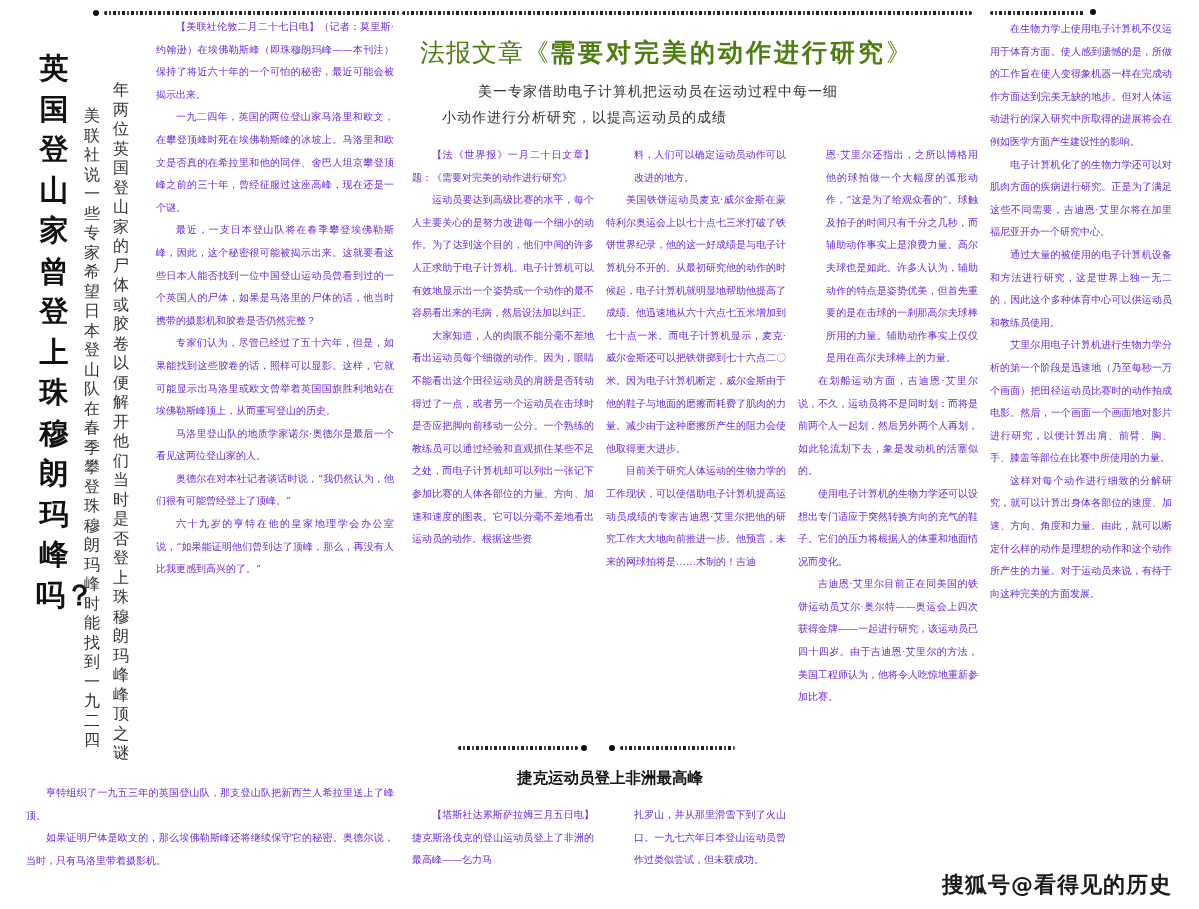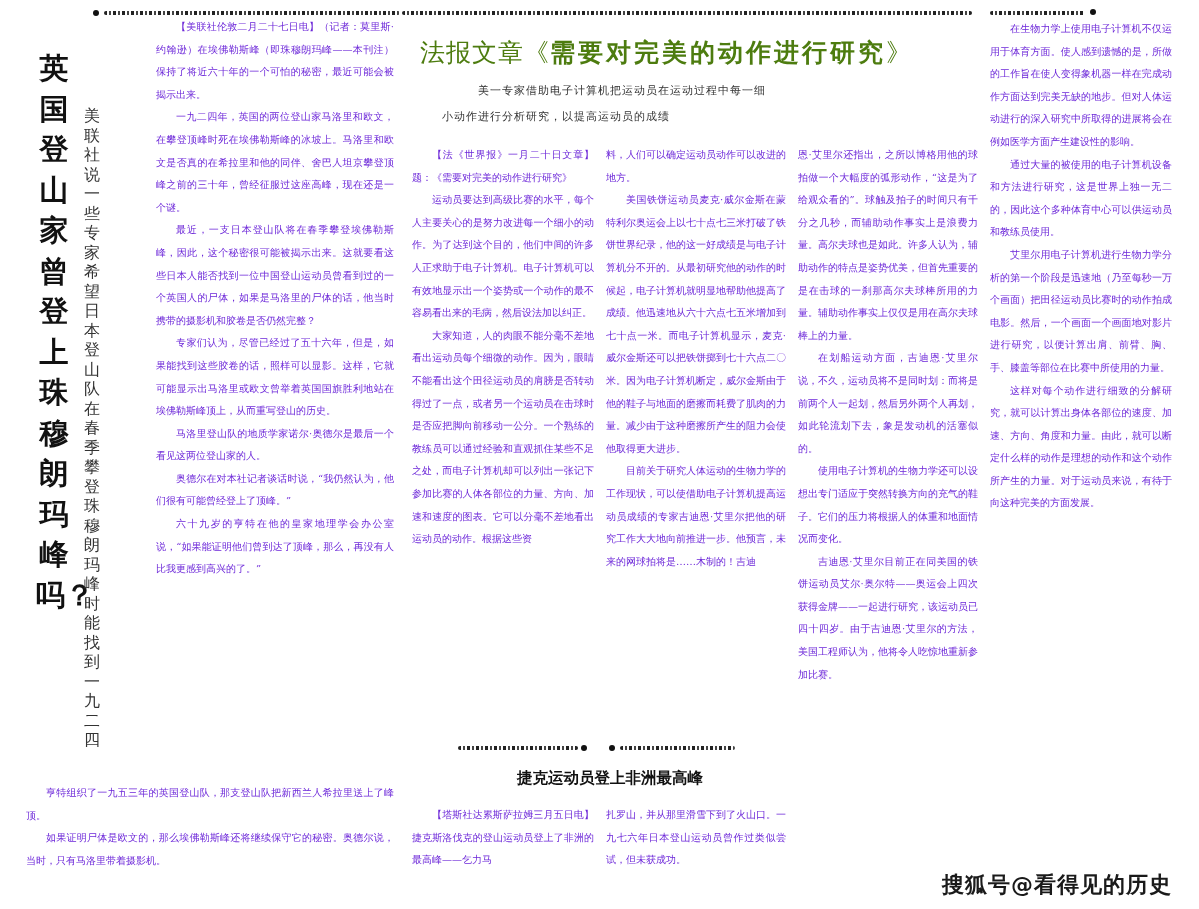--- a/index.html
+++ b/index.html
@@ -18,27 +18,27 @@
   .vhead { position: absolute; left: 36px; top: 48px; width: 36px;
            font-family: "DejaVu Sans", "Liberation Sans", sans-serif; font-weight: bold;
            font-size: 29px; line-height: 40.5px; color: #111; text-align: center;
            word-break: break-all; }
   .vcol { position: absolute; width: 18px; font-size: 16px; line-height: 19.5px;
           color: #333; text-align: center; word-break: break-all; }
 
   .col { position: absolute; font-size: 10px; line-height: 22.6px; color: #6d28d9;
          text-align: justify; }
   .col p { margin: 0; text-indent: 2em; }
-  .col p.noind { text-indent: 0; }
+  .col p.noind { text-indent: 0; margin-left: 28px; }
 
   .bigtitle { position: absolute; left: 420px; top: 36px; width: 560px; white-space: nowrap;
               font-size: 25px; color: #4d7c0f; letter-spacing: 1px; }
   .bigtitle .a { font-family: "DejaVu Serif", serif; font-weight: normal; }
   .bigtitle .b { font-family: "DejaVu Sans", sans-serif; font-weight: bold; letter-spacing: 3px; }
-  .subtitle { position: absolute; left: 442px; top: 78px; width: 520px; font-size: 11px;
+  .subtitle { position: absolute; left: 442px; top: 78px; width: 520px; font-size: 14px;
               line-height: 26px; color: #333; letter-spacing: 1px; }
   .subtitle .l1 { padding-left: 36px; display: block; }
 
   .subhead { position: absolute; left: 480px; top: 768px; width: 260px; text-align: center;
              font-family: "DejaVu Sans", sans-serif; font-weight: bold; font-size: 15.5px; color: #111; }
 
   .watermark { position: absolute; left: 942px; top: 870px; font-family: "DejaVu Sans", sans-serif;
                font-weight: bold; font-size: 22px; color: #1a1a1a;
                text-shadow: 0 0 2px #fff, 0 0 3px #fff; letter-spacing: 1px; }
 </style>
@@ -51,20 +51,21 @@
   <div class="orn thin" style="left:104px;width:296px;"></div>
   <div class="orn thin" style="left:402px;width:570px;"></div>
   <div class="orn thin" style="left:990px;width:95px;"></div>
   <div class="dot" style="left:1090px;top:9px;"></div>
   <div class="orn" style="left:458px;top:746px;width:120px;height:4px;"></div>
   <div class="dot" style="left:581px;top:745px;"></div>
   <div class="dot" style="left:609px;top:745px;"></div>
   <div class="orn" style="left:620px;top:746px;width:115px;height:4px;"></div>
 
   <div class="vhead">英国登山家曾登上珠穆朗玛峰吗？</div>
+  <div class="vcol" style="left:112px;top:80px;">年两位英国登山家的尸体或胶卷以便解开他们当时是否登上珠穆朗玛峰峰顶之谜</div>
   <div class="vcol" style="left:83px;top:106px;">美联社说一些专家希望日本登山队在春季攀登珠穆朗玛峰时能找到一九二四</div>
 
   <div class="col" style="left:156px;top:16px;width:238px;">
     <p>【美联社伦敦二月二十七日电】（记者：莫里斯·约翰逊）在埃佛勒斯峰（即珠穆朗玛峰——本刊注）保持了将近六十年的一个可怕的秘密，最近可能会被揭示出来。</p>
     <p>一九二四年，英国的两位登山家马洛里和欧文，在攀登顶峰时死在埃佛勒斯峰的冰坡上。马洛里和欧文是否真的在希拉里和他的同伴、舍巴人坦京攀登顶峰之前的三十年，曾经征服过这座高峰，现在还是一个谜。</p>
     <p>最近，一支日本登山队将在春季攀登埃佛勒斯峰，因此，这个秘密很可能被揭示出来。这就要看这些日本人能否找到一位中国登山运动员曾看到过的一个英国人的尸体，如果是马洛里的尸体的话，他当时携带的摄影机和胶卷是否仍然完整？</p>
     <p>专家们认为，尽管已经过了五十六年，但是，如果能找到这些胶卷的话，照样可以显影。这样，它就可能显示出马洛里或欧文曾举着英国国旗胜利地站在埃佛勒斯峰顶上，从而重写登山的历史。</p>
     <p>马洛里登山队的地质学家诺尔·奥德尔是最后一个看见这两位登山家的人。</p>
     <p>奥德尔在对本社记者谈话时说，“我仍然认为，他们很有可能曾经登上了顶峰。”</p>
     <p>六十九岁的亨特在他的皇家地理学会办公室说，“如果能证明他们曾到达了顶峰，那么，再没有人比我更感到高兴的了。”</p>
@@ -93,20 +94,21 @@
     <p>目前关于研究人体运动的生物力学的工作现状，可以使借助电子计算机提高运动员成绩的专家吉迪恩·艾里尔把他的研究工作大大地向前推进一步。他预言，未来的网球拍将是……木制的！吉迪</p>
   </div>
   <div class="col" style="left:798px;top:144px;width:180px;">
     <p class="noind">恩·艾里尔还指出，之所以博格用他的球拍做一个大幅度的弧形动作，“这是为了给观众看的”。球触及拍子的时间只有千分之几秒，而辅助动作事实上是浪费力量。高尔夫球也是如此。许多人认为，辅助动作的特点是姿势优美，但首先重要的是在击球的一刹那高尔夫球棒所用的力量。辅助动作事实上仅仅是用在高尔夫球棒上的力量。</p>
     <p>在划船运动方面，吉迪恩·艾里尔说，不久，运动员将不是同时划：而将是前两个人一起划，然后另外两个人再划，如此轮流划下去，象是发动机的活塞似的。</p>
     <p>使用电子计算机的生物力学还可以设想出专门适应于突然转换方向的充气的鞋子。它们的压力将根据人的体重和地面情况而变化。</p>
     <p>吉迪恩·艾里尔目前正在同美国的铁饼运动员艾尔·奥尔特——奥运会上四次获得金牌——一起进行研究，该运动员已四十四岁。由于吉迪恩·艾里尔的方法，美国工程师认为，他将令人吃惊地重新参加比赛。</p>
   </div>
   <div class="col" style="left:990px;top:18px;width:182px;">
     <p>在生物力学上使用电子计算机不仅运用于体育方面。使人感到遗憾的是，所做的工作旨在使人变得象机器一样在完成动作方面达到完美无缺的地步。但对人体运动进行的深入研究中所取得的进展将会在例如医学方面产生建设性的影响。</p>
+    <p>电子计算机化了的生物力学还可以对肌肉方面的疾病进行研究。正是为了满足这些不同需要，吉迪恩·艾里尔将在加里福尼亚开办一个研究中心。</p>
     <p>通过大量的被使用的电子计算机设备和方法进行研究，这是世界上独一无二的，因此这个多种体育中心可以供运动员和教练员使用。</p>
     <p>艾里尔用电子计算机进行生物力学分析的第一个阶段是迅速地（乃至每秒一万个画面）把田径运动员比赛时的动作拍成电影。然后，一个画面一个画面地对影片进行研究，以便计算出肩、前臂、胸、手、膝盖等部位在比赛中所使用的力量。</p>
     <p>这样对每个动作进行细致的分解研究，就可以计算出身体各部位的速度、加速、方向、角度和力量。由此，就可以断定什么样的动作是理想的动作和这个动作所产生的力量。对于运动员来说，有待于向这种完美的方面发展。</p>
   </div>
 
   <div class="subhead">捷克运动员登上非洲最高峰</div>
   <div class="col" style="left:412px;top:804px;width:182px;">
     <p>【塔斯社达累斯萨拉姆三月五日电】捷克斯洛伐克的登山运动员登上了非洲的最高峰——乞力马</p>
   </div>
   <div class="col" style="left:606px;top:804px;width:180px;">

